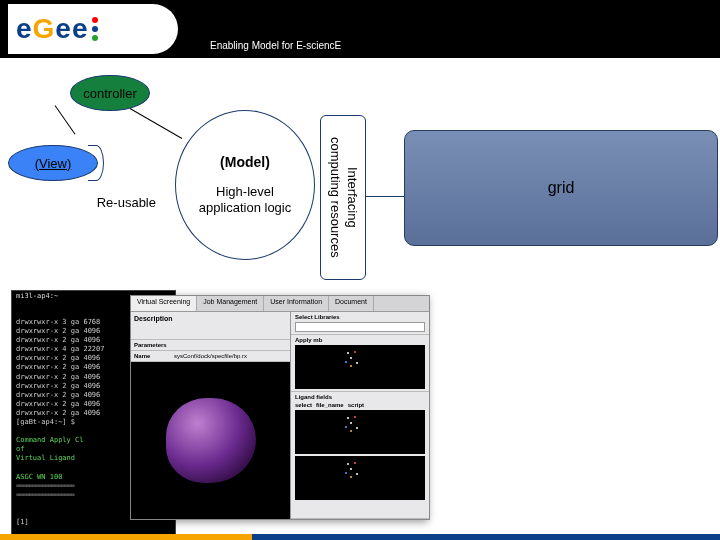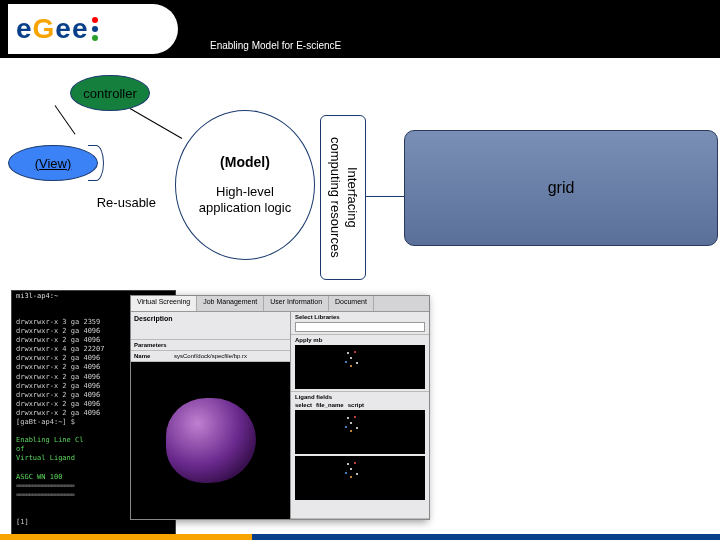--- a/index.html
+++ b/index.html
@@ -109,34 +109,34 @@
     <span>computing resources</span>
   </div>
 </div>
 
 <div class="connector"></div>
 <div class="grid-box">grid</div>
 
 <div class="screenshot">
   <div class="terminal">
     <div class="terminal-title">mi3l-ap4:~</div>
-    <div>drwxrwxr-x   3 ga   2359</div>
+    <div>drwxrwxr-x   3 ga   6768</div>
     <div>drwxrwxr-x   2 ga   4096</div>
     <div>drwxrwxr-x   2 ga   4096</div>
     <div>drwxrwxr-x   4 ga  22207</div>
     <div>drwxrwxr-x   2 ga   4096</div>
     <div>drwxrwxr-x   2 ga   4096</div>
     <div>drwxrwxr-x   2 ga   4096</div>
     <div>drwxrwxr-x   2 ga   4096</div>
     <div>drwxrwxr-x   2 ga   4096</div>
     <div>drwxrwxr-x   2 ga   4096</div>
     <div>drwxrwxr-x   2 ga   4096</div>
     <div>[gaBt-ap4:~] $</div>
     <br>
-    <div class="term-green">Enabling Line Cl</div>
+    <div class="term-green">Command Apply Cl</div>
     <div class="term-green">of</div>
     <div class="term-green">Virtual Ligand</div>
     <br>
     <div class="term-green">ASGC WN 100</div>
     <div class="term-eq">==================</div>
     <div class="term-eq">==================</div>
     <br><br>
     <div>[1]</div>
   </div>
 

